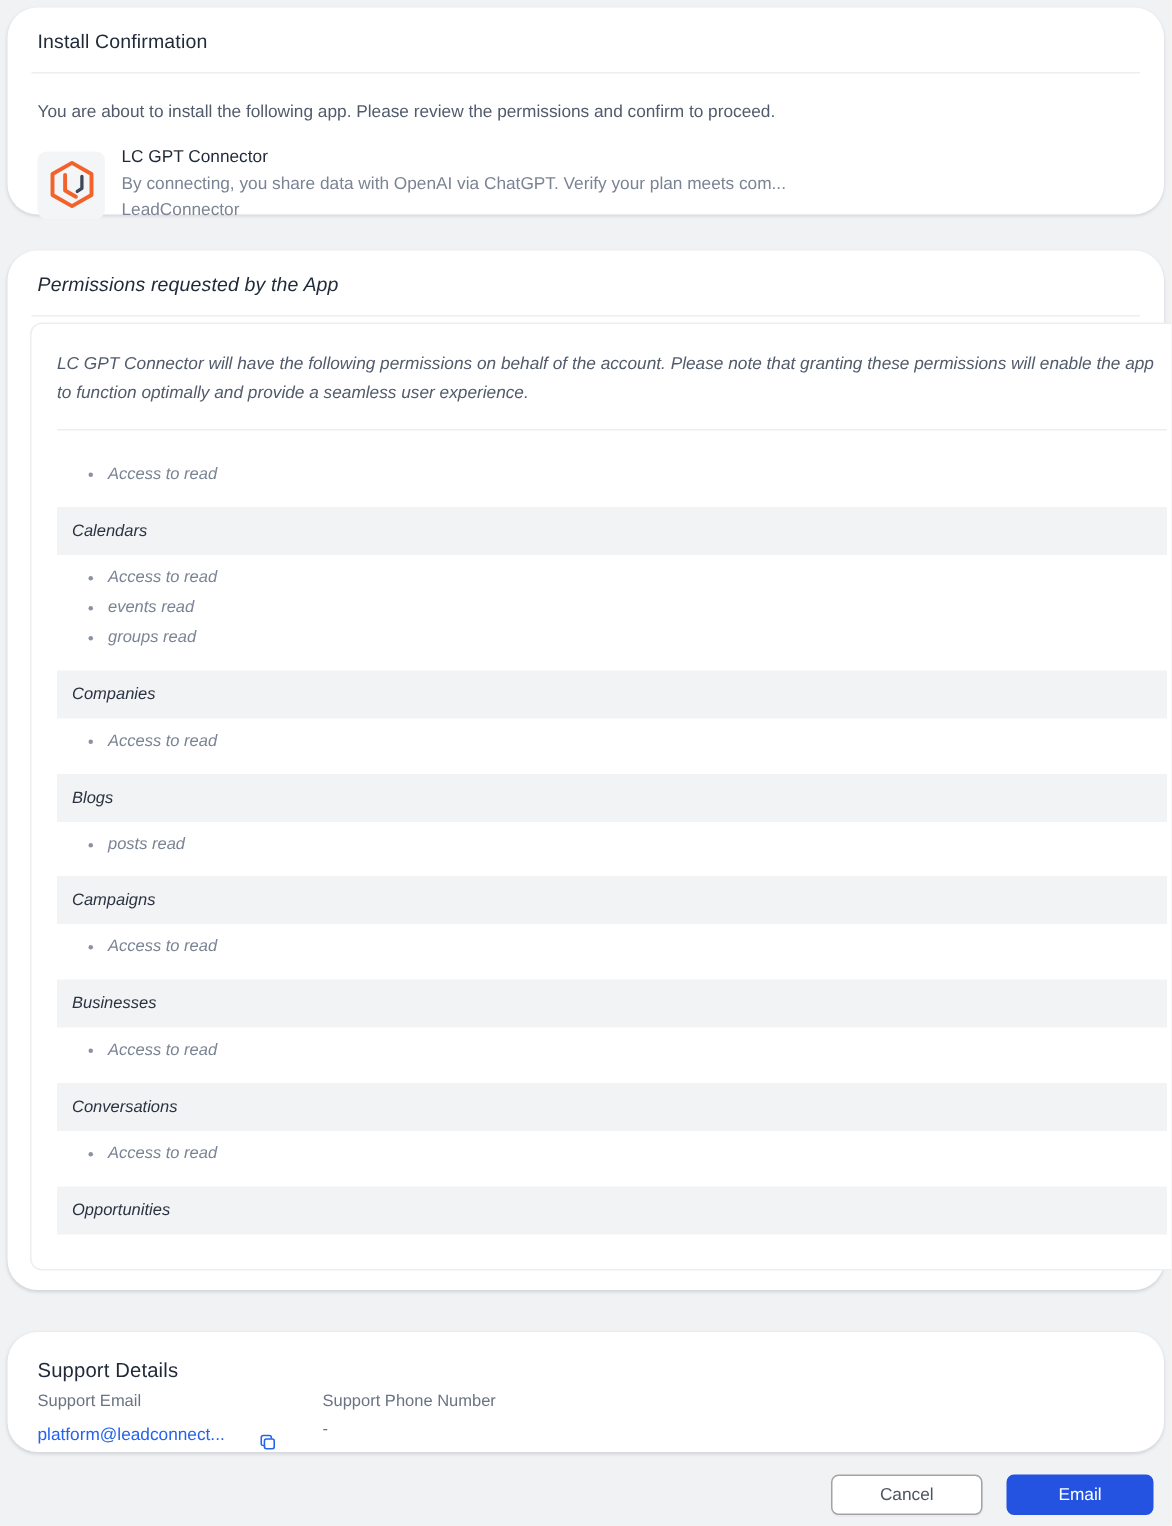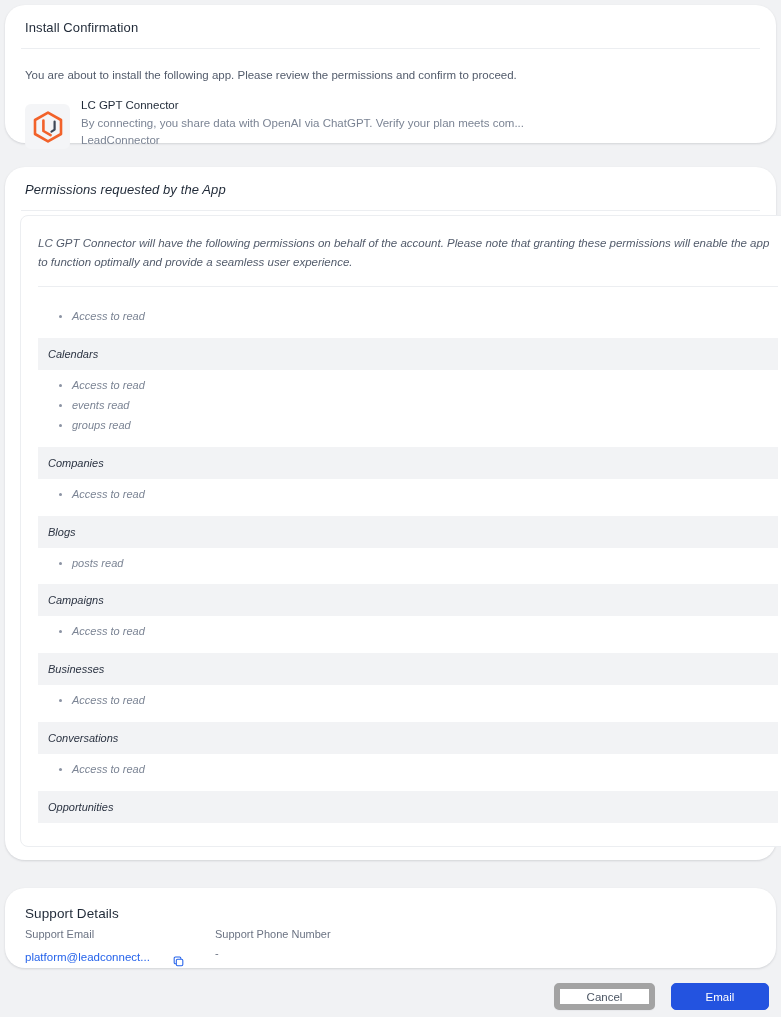--- a/index.html
+++ b/index.html
@@ -50,21 +50,21 @@
   .install-body { padding: 18px 20px 0 20px; }
 
   .install-intro {
     font-size: 11.5px;
     color: #525b6b;
     line-height: 1.4;
   }
 
   .app-row {
     display: flex;
-    align-items: flex-end;
+    align-items: center;
     margin-top: 14px;
   }
 
   .app-icon {
     width: 45px;
     height: 45px;
     background: #f4f5f7;
     border-radius: 6px;
     flex: 0 0 45px;
     display: flex;
@@ -226,21 +226,21 @@
     cursor: pointer;
     height: 27px;
     display: inline-flex;
     align-items: center;
     justify-content: center;
   }
 
   .btn-cancel {
     width: 101px;
     background: #ffffff;
-    border: 6px solid #a3a3a3;
+    border: 1px solid #a3a3a3;
     color: #4b5563;
     box-shadow: 0 1px 1px rgba(16,24,40,0.04);
   }
 
   .btn-next {
     width: 98px;
     background: #2353e0;
     border: 1px solid #2353e0;
     color: #ffffff;
   }

